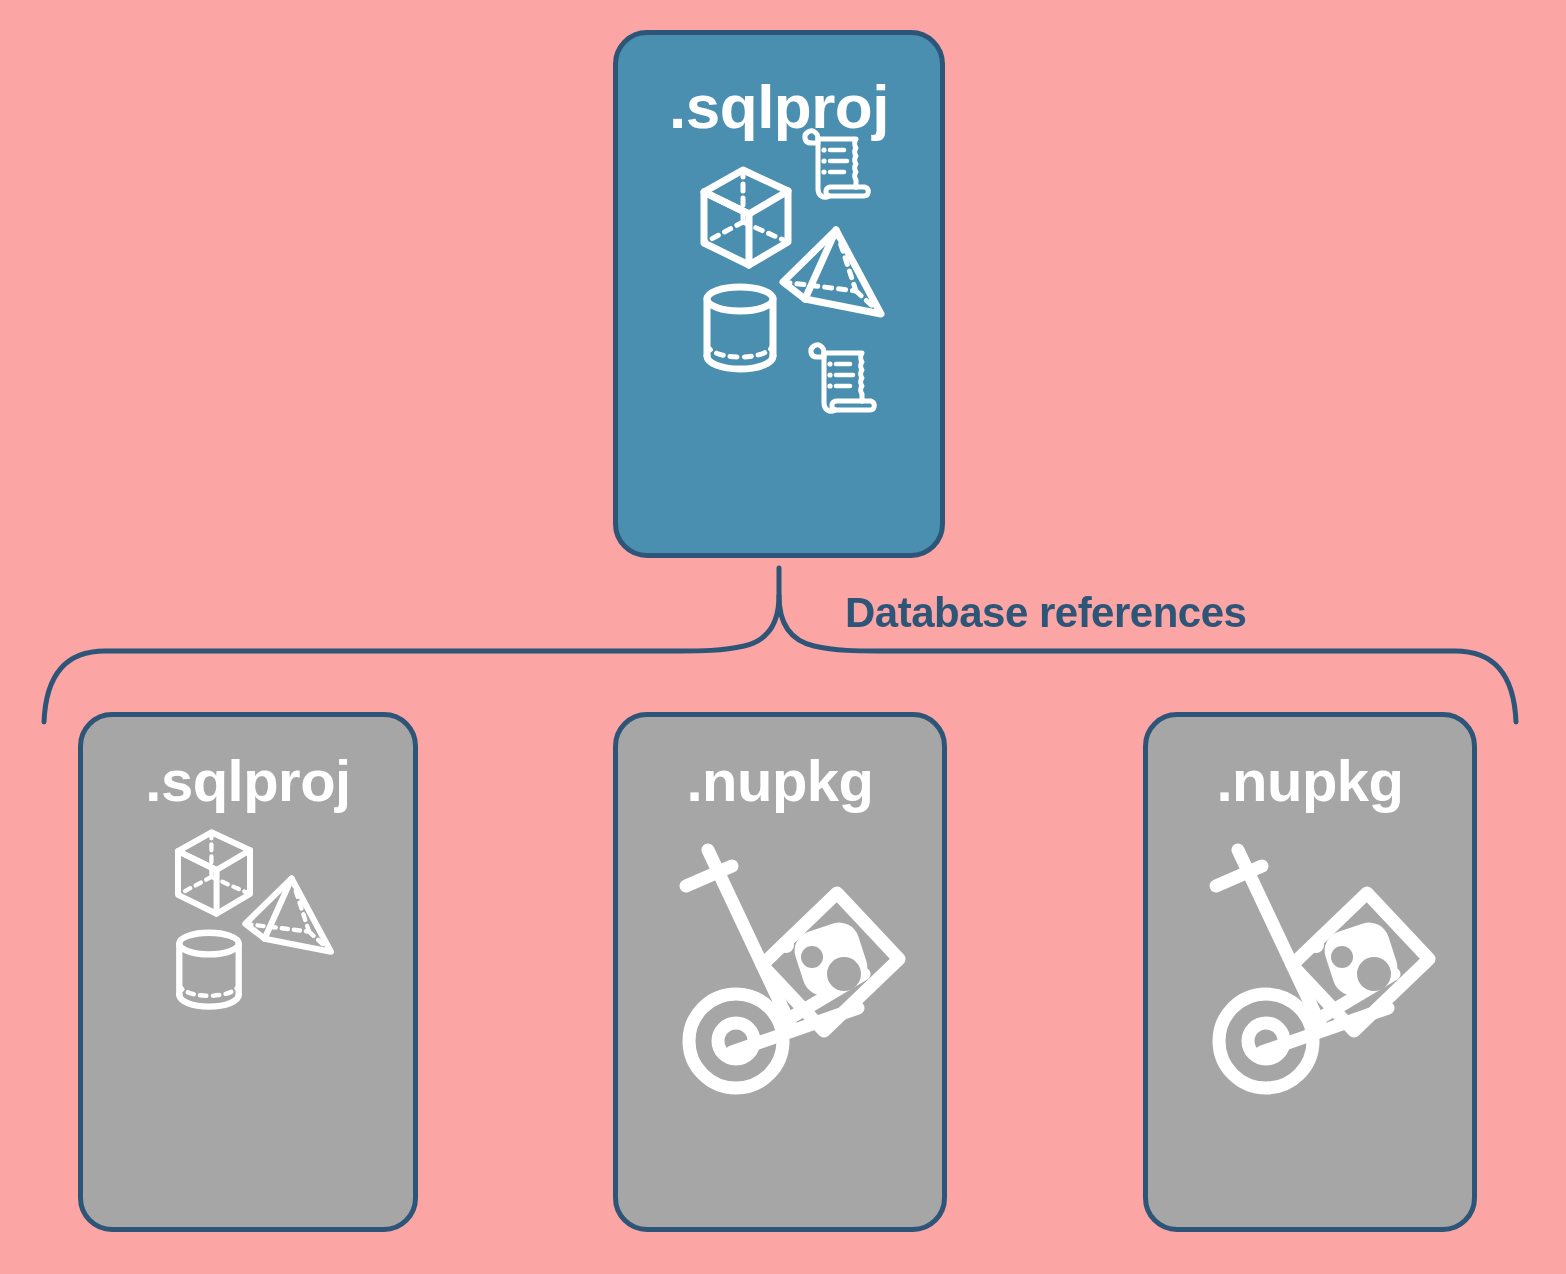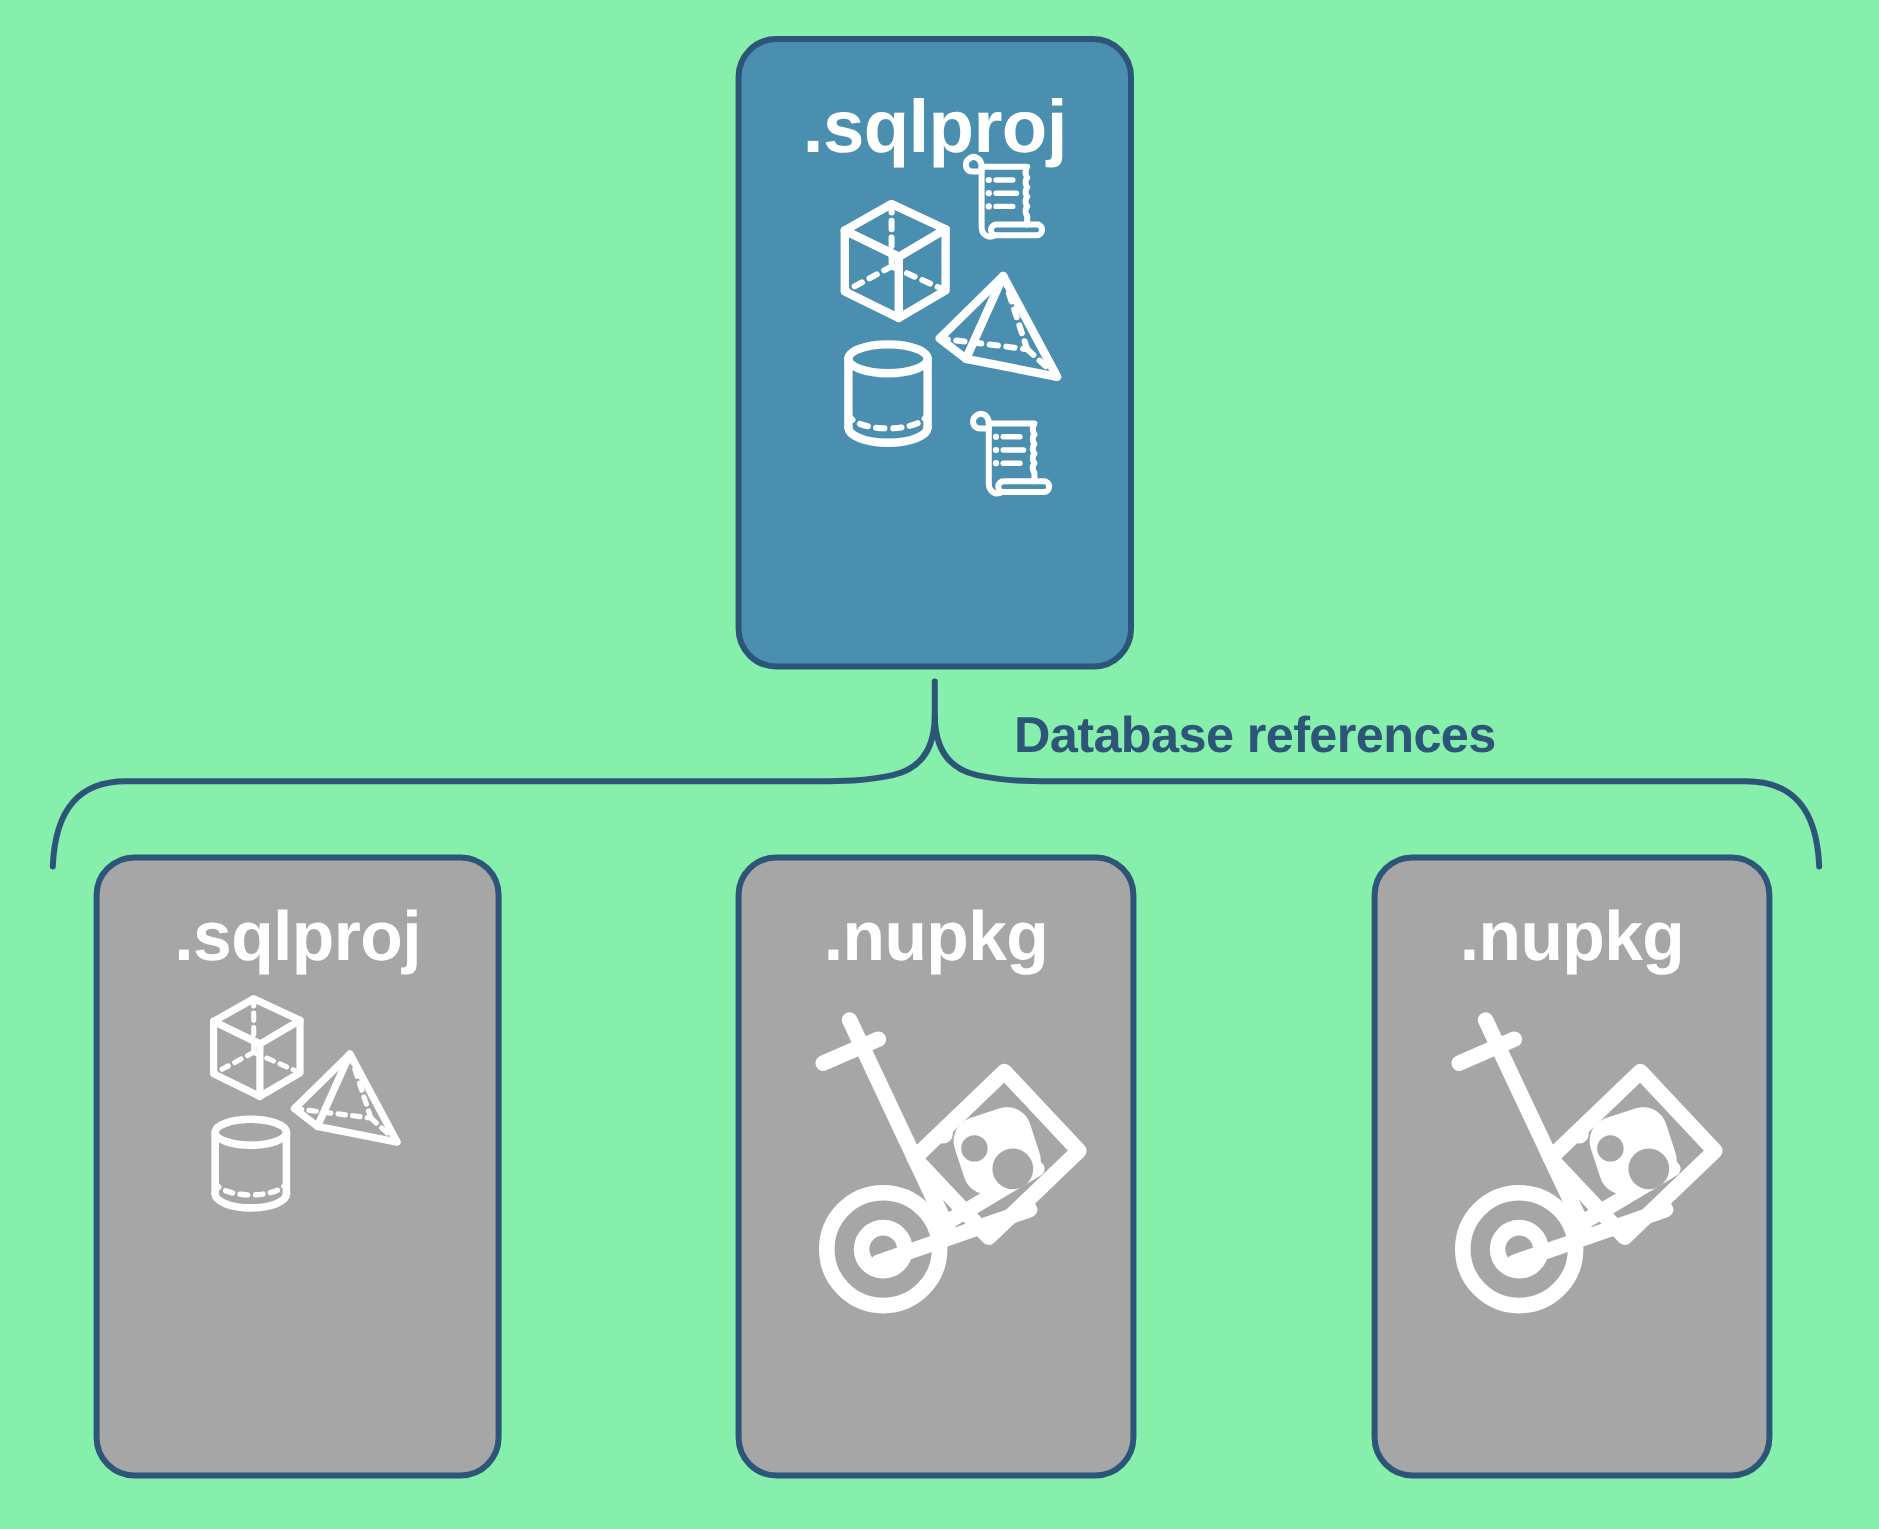--- a/index.html
+++ b/index.html
@@ -7,21 +7,21 @@
     padding: 0;
     background: #ffffff;
   }
   body {
     font-family: "Liberation Sans", sans-serif;
   }
   #canvas {
     position: relative;
     width: 1566px;
     height: 1274px;
-    background: #86efac;
+    background: #fca5a5;
     overflow: hidden;
   }
   .node {
     position: absolute;
     box-sizing: border-box;
     border: 5px solid #2d5578;
     border-radius: 34px;
     display: flex;
     flex-direction: column;
     align-items: center;

